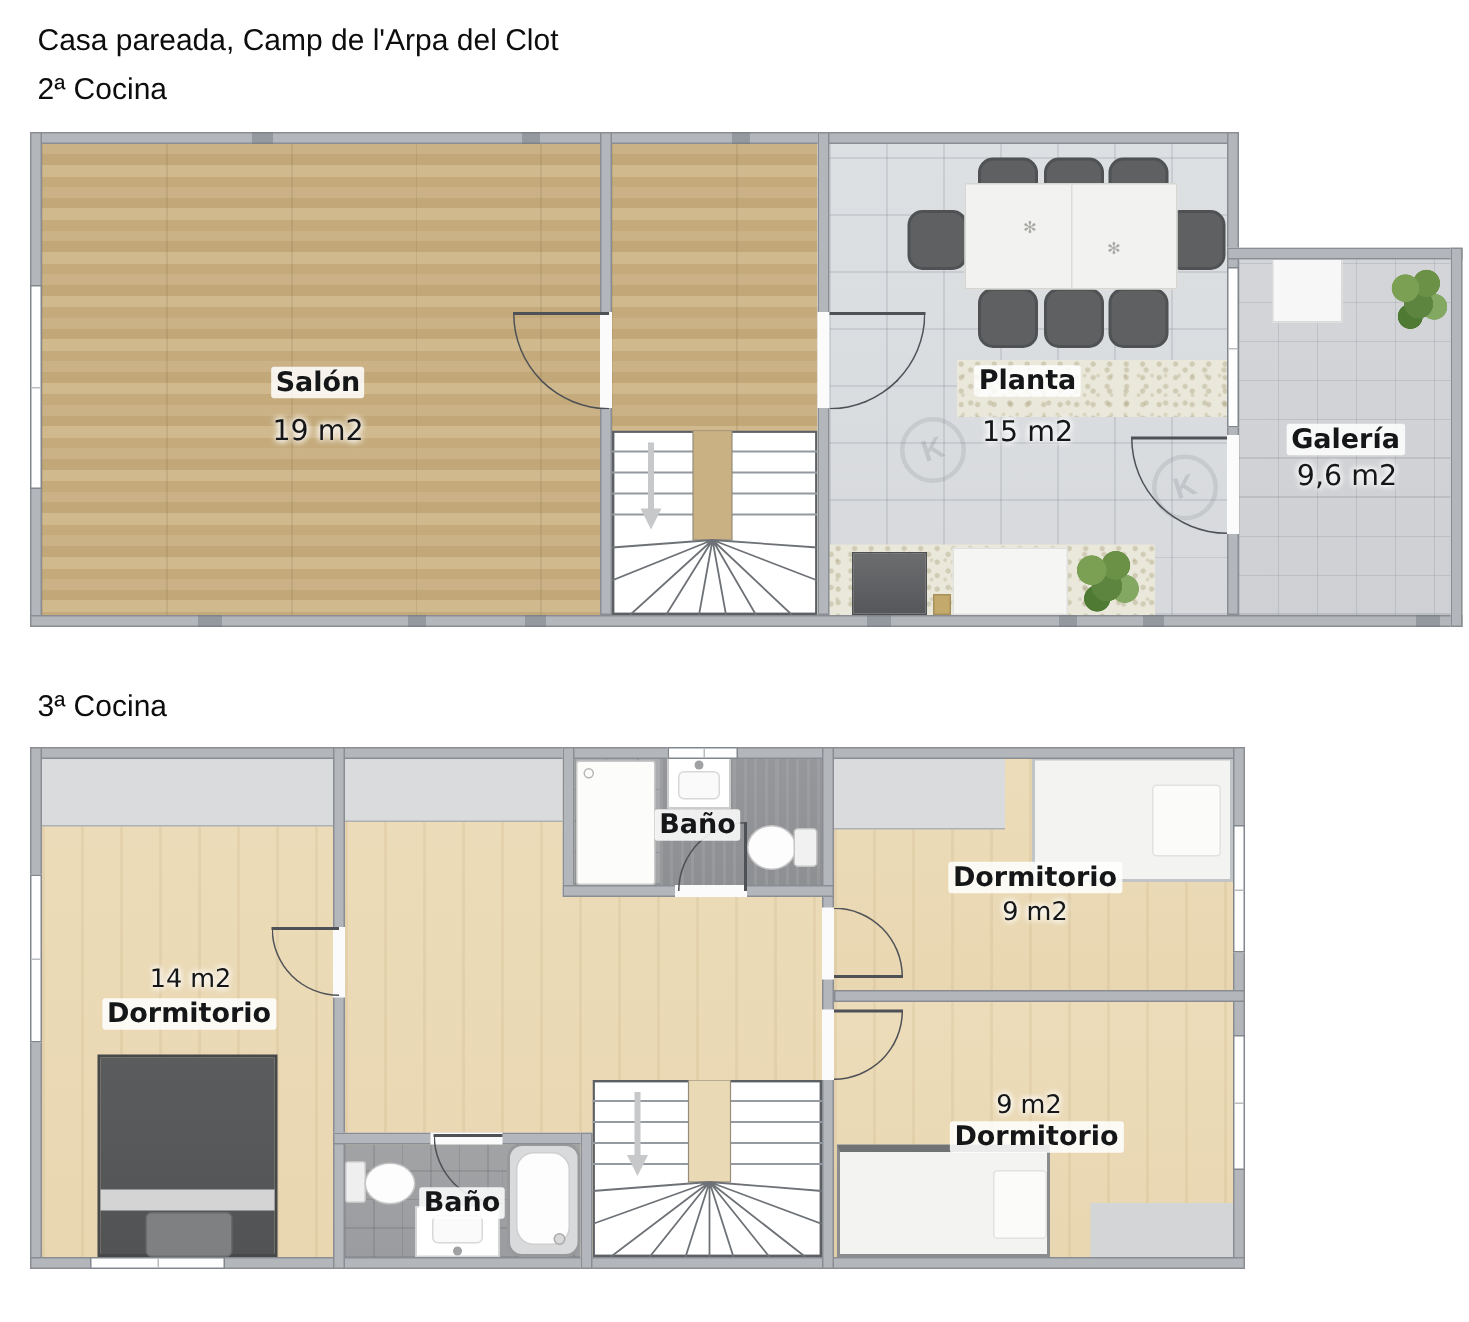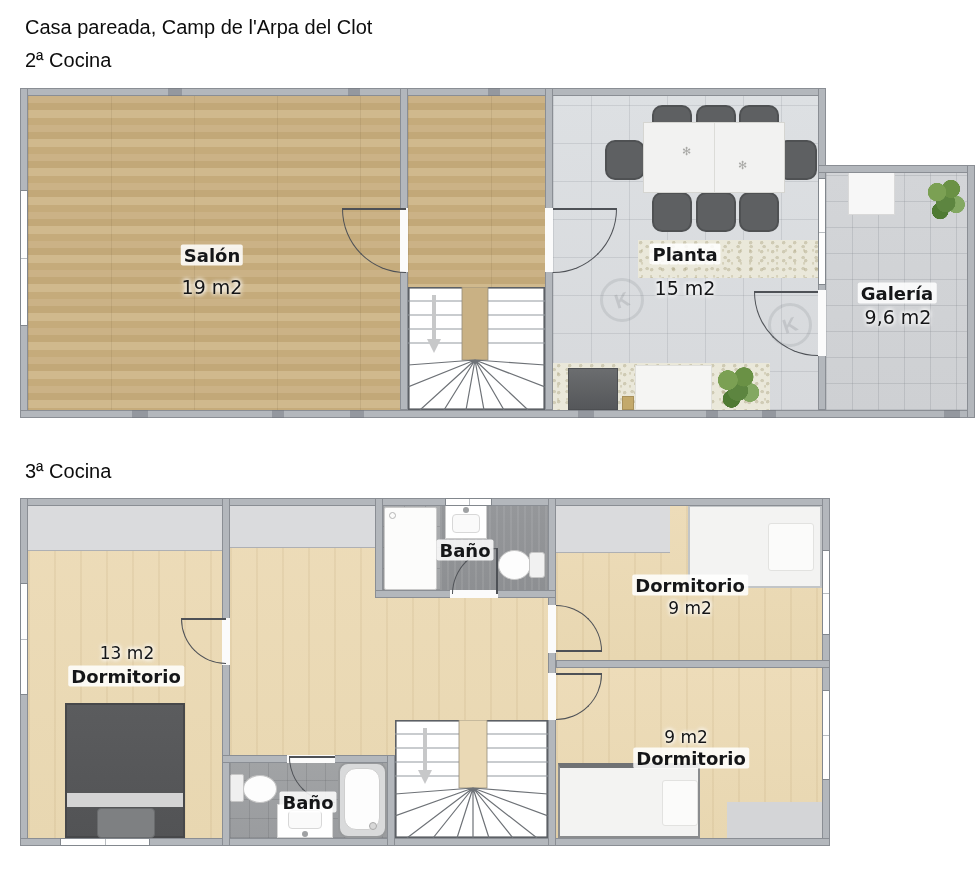--- a/index.html
+++ b/index.html
@@ -268,21 +268,21 @@
     <div class="arc bl z4" style="left:161px;top:121px;width:45px;height:45px"></div>
     <div class="leaf z4" style="left:536px;top:152px;width:46px;height:1.5px"></div>
     <div class="arc tr z4" style="left:536px;top:107px;width:46px;height:46px"></div>
     <div class="leaf z4" style="left:536px;top:175px;width:46px;height:1.5px"></div>
     <div class="arc br z4" style="left:536px;top:176px;width:46px;height:46px"></div>
     <div class="leaf z4" style="left:476px;top:50px;width:1.5px;height:46px"></div>
     <div class="arc tl z4" style="left:432px;top:50px;width:46px;height:46px"></div>
     <div class="leaf z4" style="left:269px;top:258px;width:46px;height:1.5px"></div>
     <div class="arc bl z4" style="left:269px;top:259px;width:46px;height:46px"></div>
 
-    <div class="lbl area3" style="left:107px;top:155px">13 m2</div>
+    <div class="lbl area3" style="left:107px;top:155px">14 m2</div>
     <div class="lbl name" style="left:106px;top:178px">Dormitorio</div>
     <div class="lbl name" style="left:445px;top:52px">Baño</div>
     <div class="lbl name" style="left:670px;top:87px">Dormitorio</div>
     <div class="lbl area3" style="left:670px;top:110px">9 m2</div>
     <div class="lbl area3" style="left:666px;top:239px">9 m2</div>
     <div class="lbl name" style="left:671px;top:260px">Dormitorio</div>
     <div class="lbl name" style="left:288px;top:304px">Baño</div>
   </div>
 
 </div>

